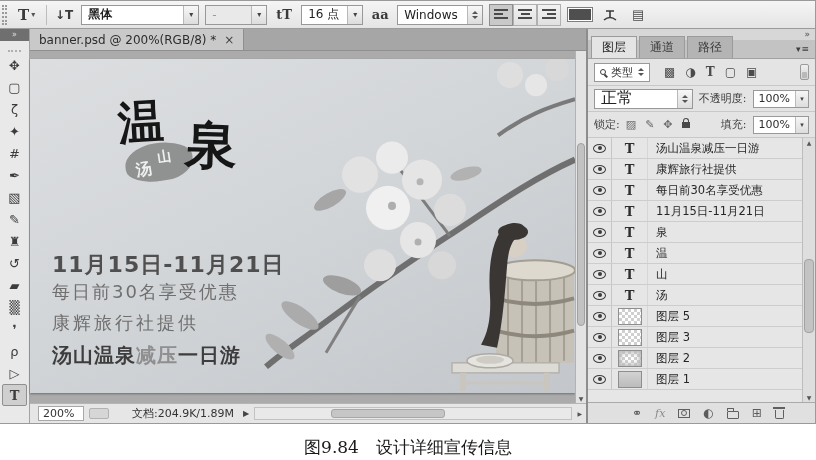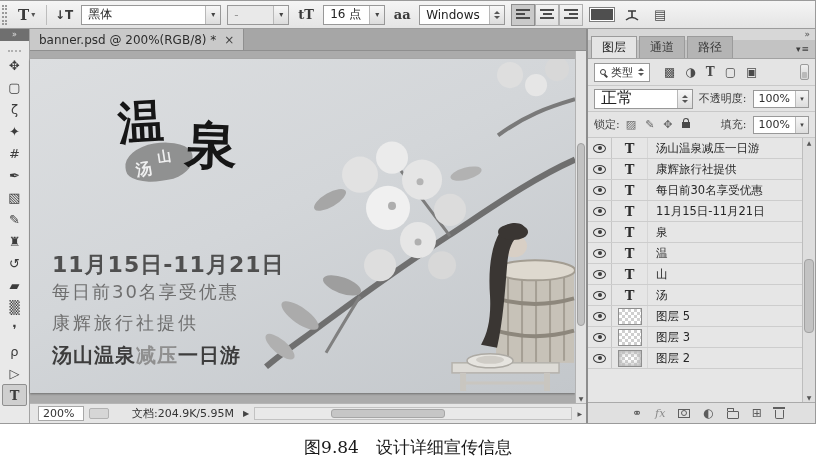--- a/index.html
+++ b/index.html
@@ -156,21 +156,21 @@
   <div class="options-bar">
     <span class="grip"></span>
     <div class="tbtn tool-preset">
       <span class="bigT">T</span>
       <span class="tiny-arrow">▾</span>
     </div>
     <div class="vsep"></div>
     <div class="tbtn">
       <span style="font-weight:bold;font-size:12px;">↓T</span>
     </div>
-    <div class="combo" style="width:140px;">
+    <div class="combo" style="width:118px;font-weight:bold;">
       <span class="val" style="flex:1;">黑体</span>
       <span class="cbtn">▾</span>
     </div>
     <div class="combo disabled" style="width:62px;">
       <span class="val" style="flex:1;">-</span>
       <span class="cbtn">▾</span>
     </div>
     <div class="tbtn glyph-size">tT</div>
     <div class="combo" style="width:62px;">
       <span class="val" style="flex:1;">16 点</span>
@@ -337,21 +337,21 @@
         <div class="vscroll">
           <div class="vthumb"></div>
           <div class="varrow bot">▼</div>
         </div>
       </div>
       <div class="status-bar">
         <div class="zoom-box">
           <span>200%</span>
         </div>
         <span class="status-badge"></span>
-        <span class="doc-info">文档:204.9K/5.95M</span>
+        <span class="doc-info">文档:204.9K/1.89M</span>
         <span class="status-play">▶</span>
         <div class="hscroll">
           <div class="hthumb"></div>
         </div>
         <span class="harrow">▶</span>
       </div>
     </div>
 
     <div class="panel-divider"></div>
 
@@ -487,20 +487,29 @@
             <span class="lname">图层 3</span>
           </div>
           <div class="lrow">
             <span class="eyecell">
               <span class="eye"></span>
             </span>
             <span class="thumbcell">
               <span class="thumb checker-img"></span>
             </span>
             <span class="lname">图层 2</span>
+          </div>
+          <div class="lrow">
+            <span class="eyecell">
+              <span class="eye"></span>
+            </span>
+            <span class="thumbcell">
+              <span class="thumb gray"></span>
+            </span>
+            <span class="lname">图层 1</span>
           </div>
           <div class="list-scroll">
           <div class="sarrow top">▲</div>
           <div class="sthumb"></div>
           <div class="sarrow bot">▼</div>
         </div>
       </div>
       <div class="panel-bottom">
         <span class="pb-ico">⚭</span>
         <span class="pb-ico pb-fx">fx</span>

